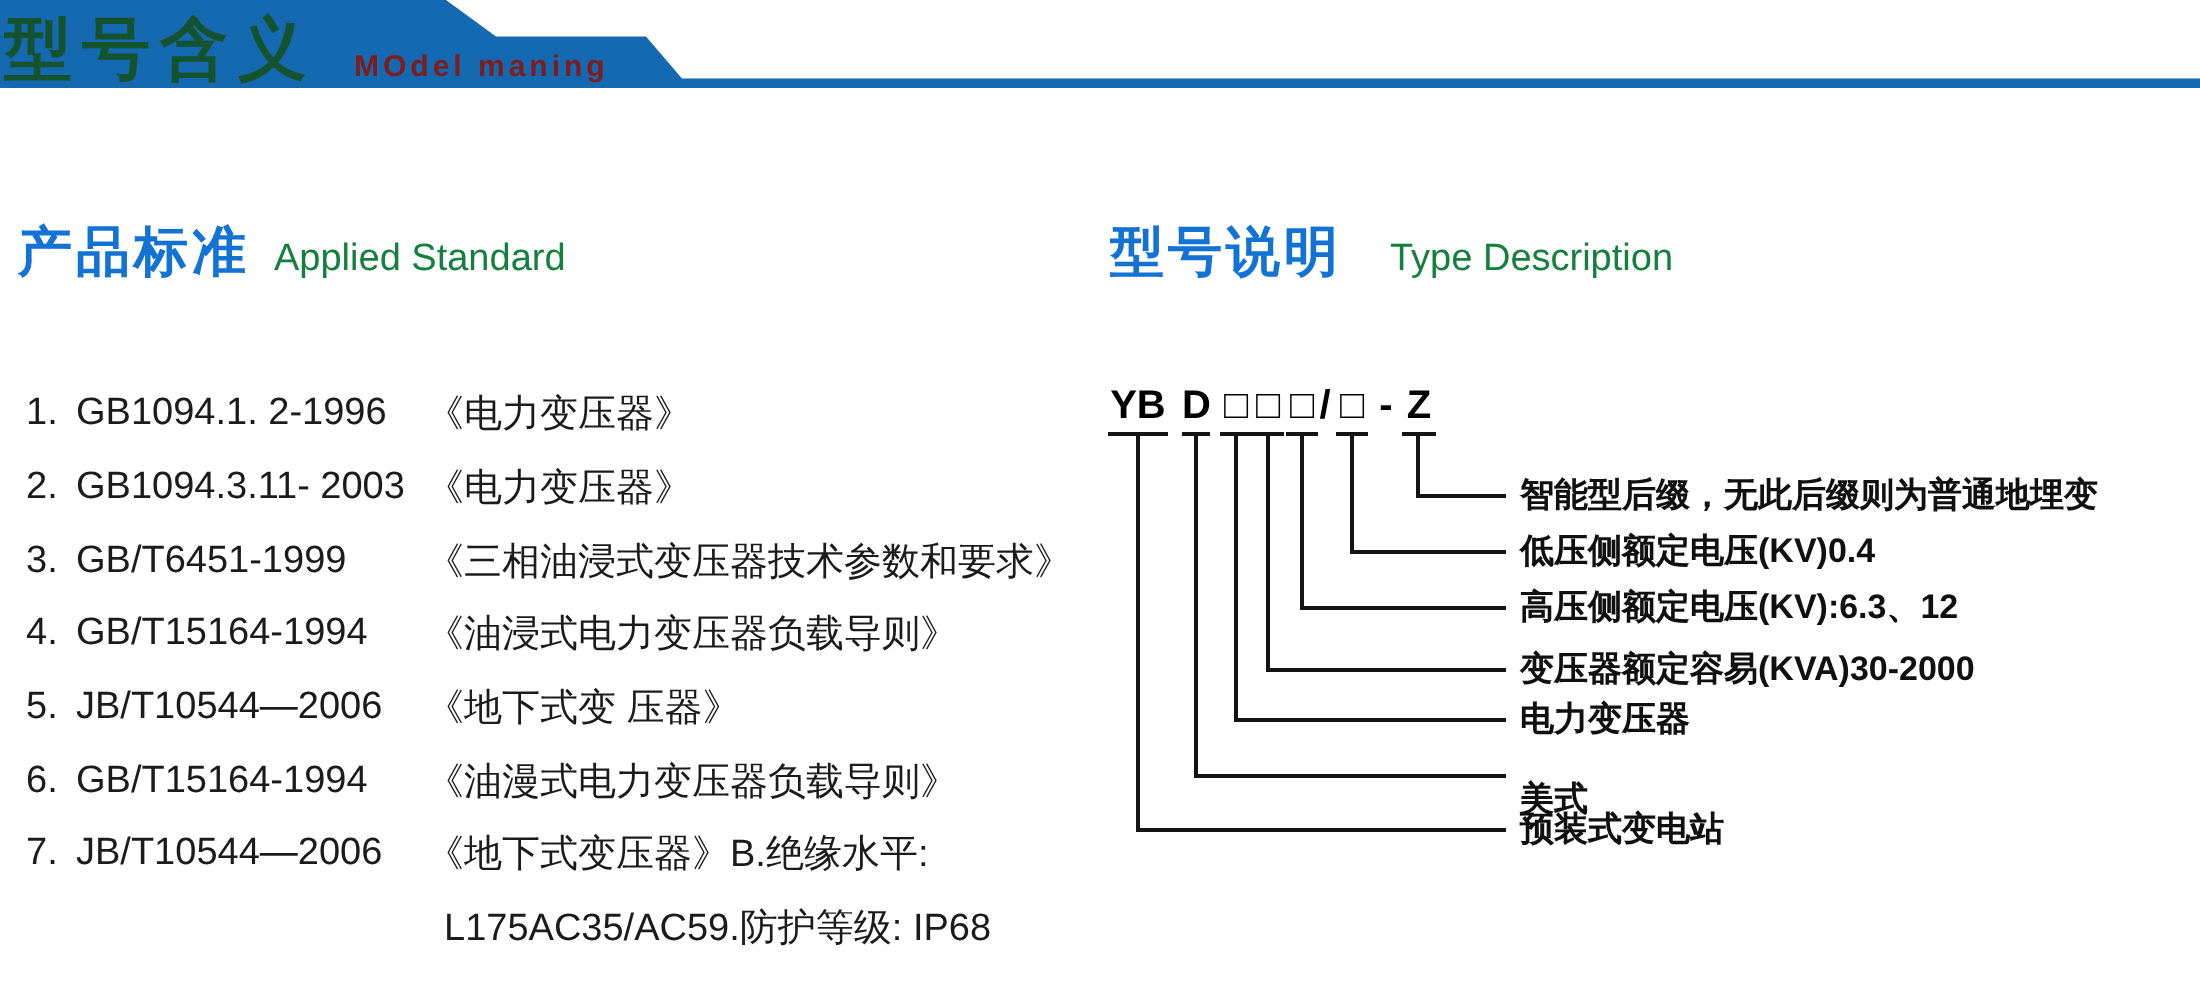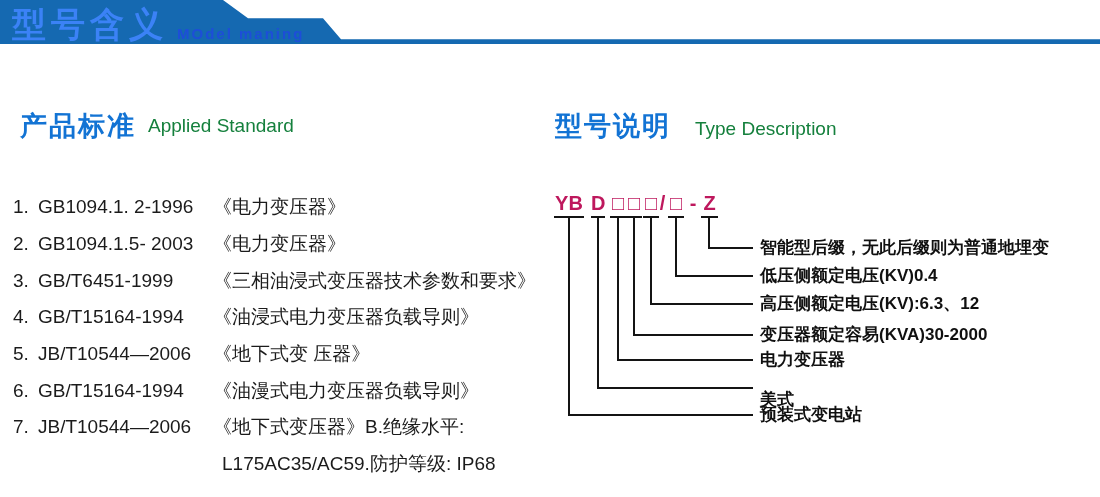--- a/index.html
+++ b/index.html
@@ -5,50 +5,50 @@
   html,body{margin:0;padding:0;}
   body{
     width:1100px;height:497px;position:relative;overflow:hidden;
     background:#ffffff;
     font-family:"Liberation Sans","DejaVu Sans",sans-serif;
   }
   
   .header{position:absolute;left:0;top:0;width:1100px;height:46px;}
   .header svg{position:absolute;left:0;top:0;}
   .page-title{
-    position:absolute;left:12px;top:2px;color:#3b82f6;
+    position:absolute;left:2px;top:2px;color:#14532d;
     font-size:34px;font-weight:bold;letter-spacing:5px;white-space:nowrap;
   }
   .page-subtitle{
-    position:absolute;left:177px;top:25px;color:#1d4ed8;
+    position:absolute;left:177px;top:25px;color:#7f1d1d;
     font-size:15px;font-weight:600;letter-spacing:2px;white-space:nowrap;
   }
   
   .sec-head{position:absolute;display:flex;align-items:baseline;white-space:nowrap;}
-  .sec-head.left{left:20px;top:108px;align-items:center;}
+  .sec-head.left{left:9px;top:108px;}
   .sec-head.right{left:555px;top:108px;justify-content:center;}
   .sec-zh{font-size:27px;font-weight:bold;color:#1273d4;letter-spacing:2px;}
   .sec-head.left .sec-en{margin-left:12px;}
   .sec-head.right .sec-en{margin-left:24px;}
   .sec-en{font-size:19px;color:#15803d;}
   
   .std-list{
     position:absolute;left:13px;top:189px;width:560px;
     font-size:19px;color:#1b1b1b;
   }
   .std-row{display:flex;height:36.7px;align-items:center;white-space:nowrap;}
   .std-no{width:25px;flex:0 0 auto;}
   .std-code{width:175px;flex:0 0 auto;}
   .std-title{flex:1;}
   .std-row.cont .std-title{padding-left:9px;}
   
   .diagram{position:absolute;left:540px;top:180px;width:560px;height:300px;}
   .diagram svg{position:absolute;left:0;top:0;}
   .code-part{
-    position:absolute;top:12px;font-size:20px;font-weight:bold;color:#be185d;
+    position:absolute;top:12px;font-size:20px;font-weight:bold;color:#000000;
     text-align:center;line-height:22px;
   }
   .code-part.u{border-bottom:2px solid #141414;padding-bottom:2px;}
   .c-yb{left:14px;width:30px;}
   .c-d{left:51px;width:14px;}
   .c-b1{left:70px;width:16px;}
   .c-b2{left:86px;width:16px;}
   .c-b3{left:103px;width:16px;}
   .c-sl{left:117px;width:11px;}
   .c-b4{left:128px;width:16px;}
@@ -78,21 +78,21 @@
 </div>
 
 <div class="std-list">
   <div class="std-row">
     <span class="std-no">1.</span>
     <span class="std-code">GB1094.1. 2-1996</span>
     <span class="std-title">《电力变压器》</span>
   </div>
   <div class="std-row">
     <span class="std-no">2.</span>
-    <span class="std-code">GB1094.1.5- 2003</span>
+    <span class="std-code">GB1094.3.11- 2003</span>
     <span class="std-title">《电力变压器》</span>
   </div>
   <div class="std-row">
     <span class="std-no">3.</span>
     <span class="std-code">GB/T6451-1999</span>
     <span class="std-title">《三相油浸式变压器技术参数和要求》</span>
   </div>
   <div class="std-row">
     <span class="std-no">4.</span>
     <span class="std-code">GB/T15164-1994</span>

